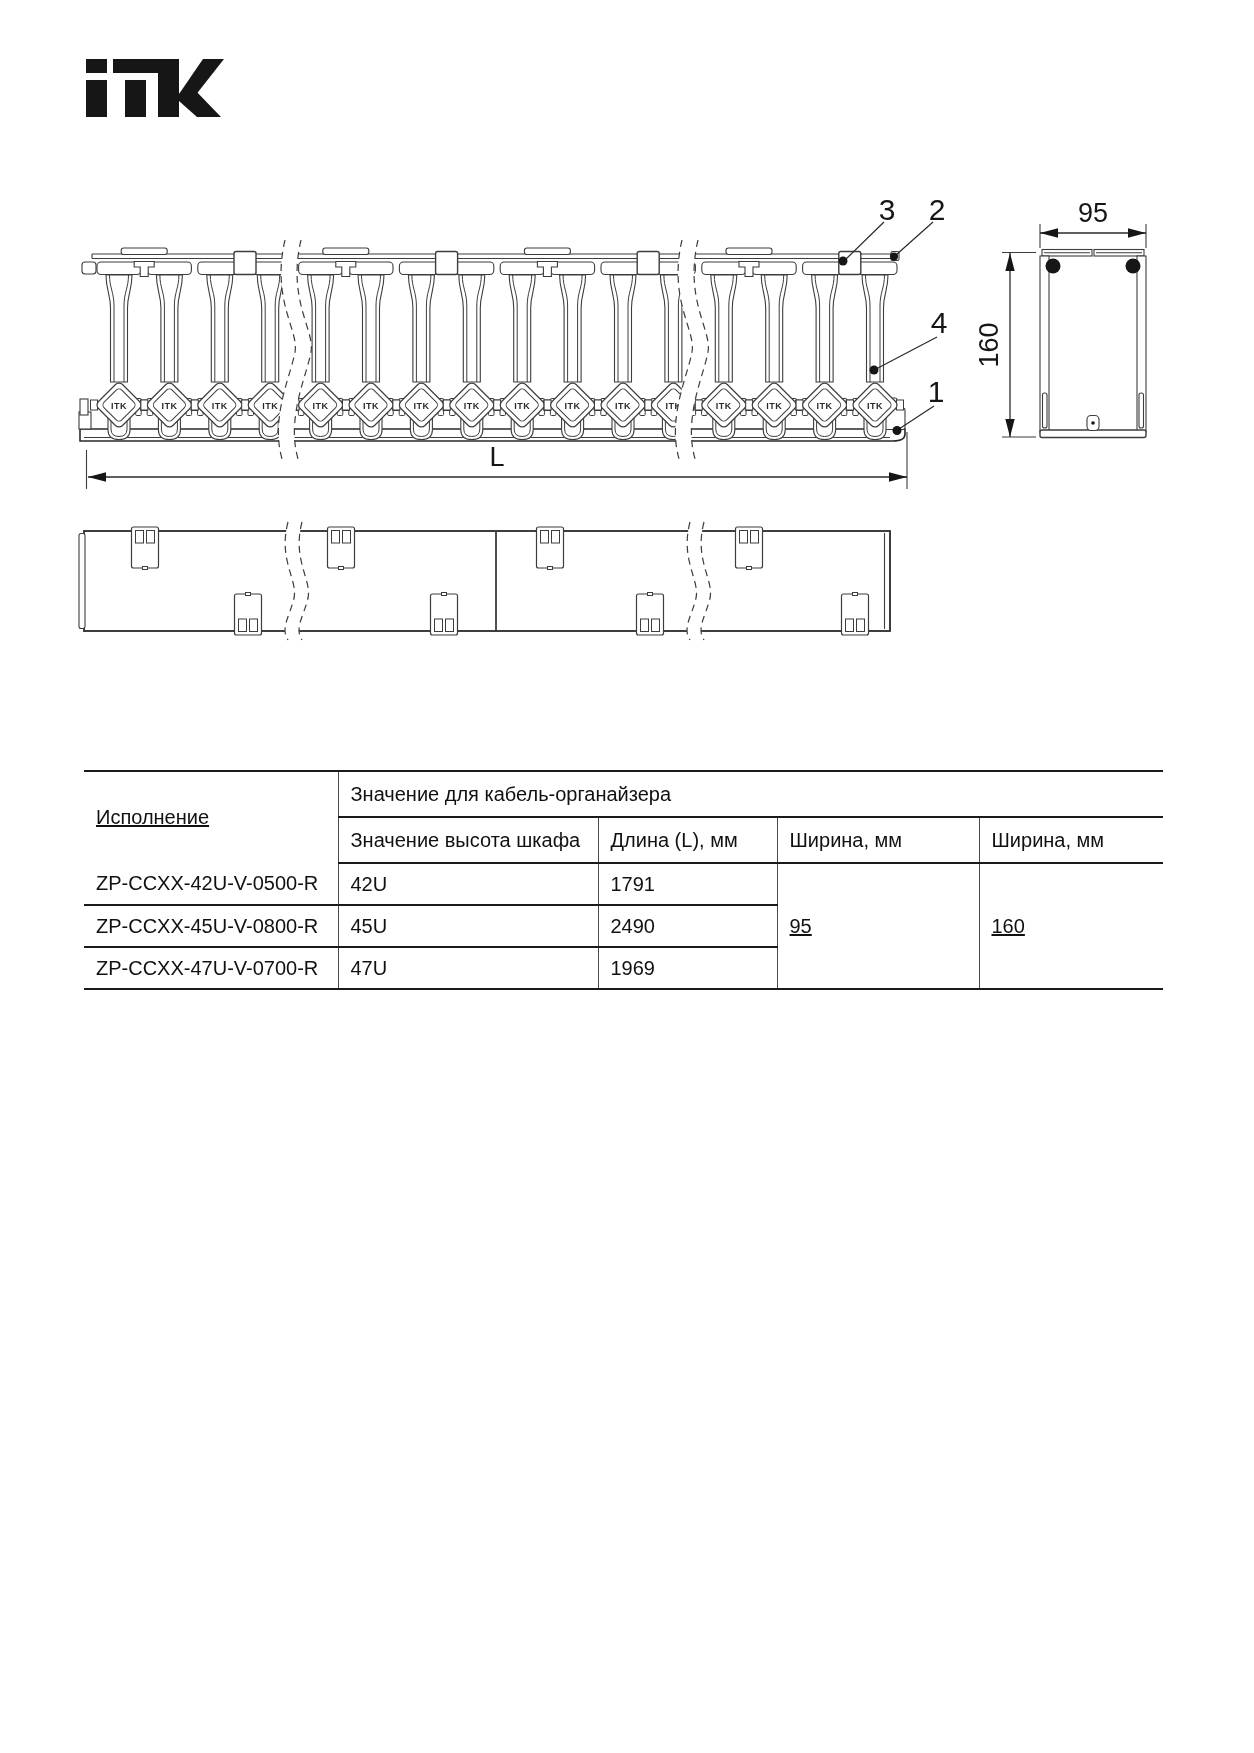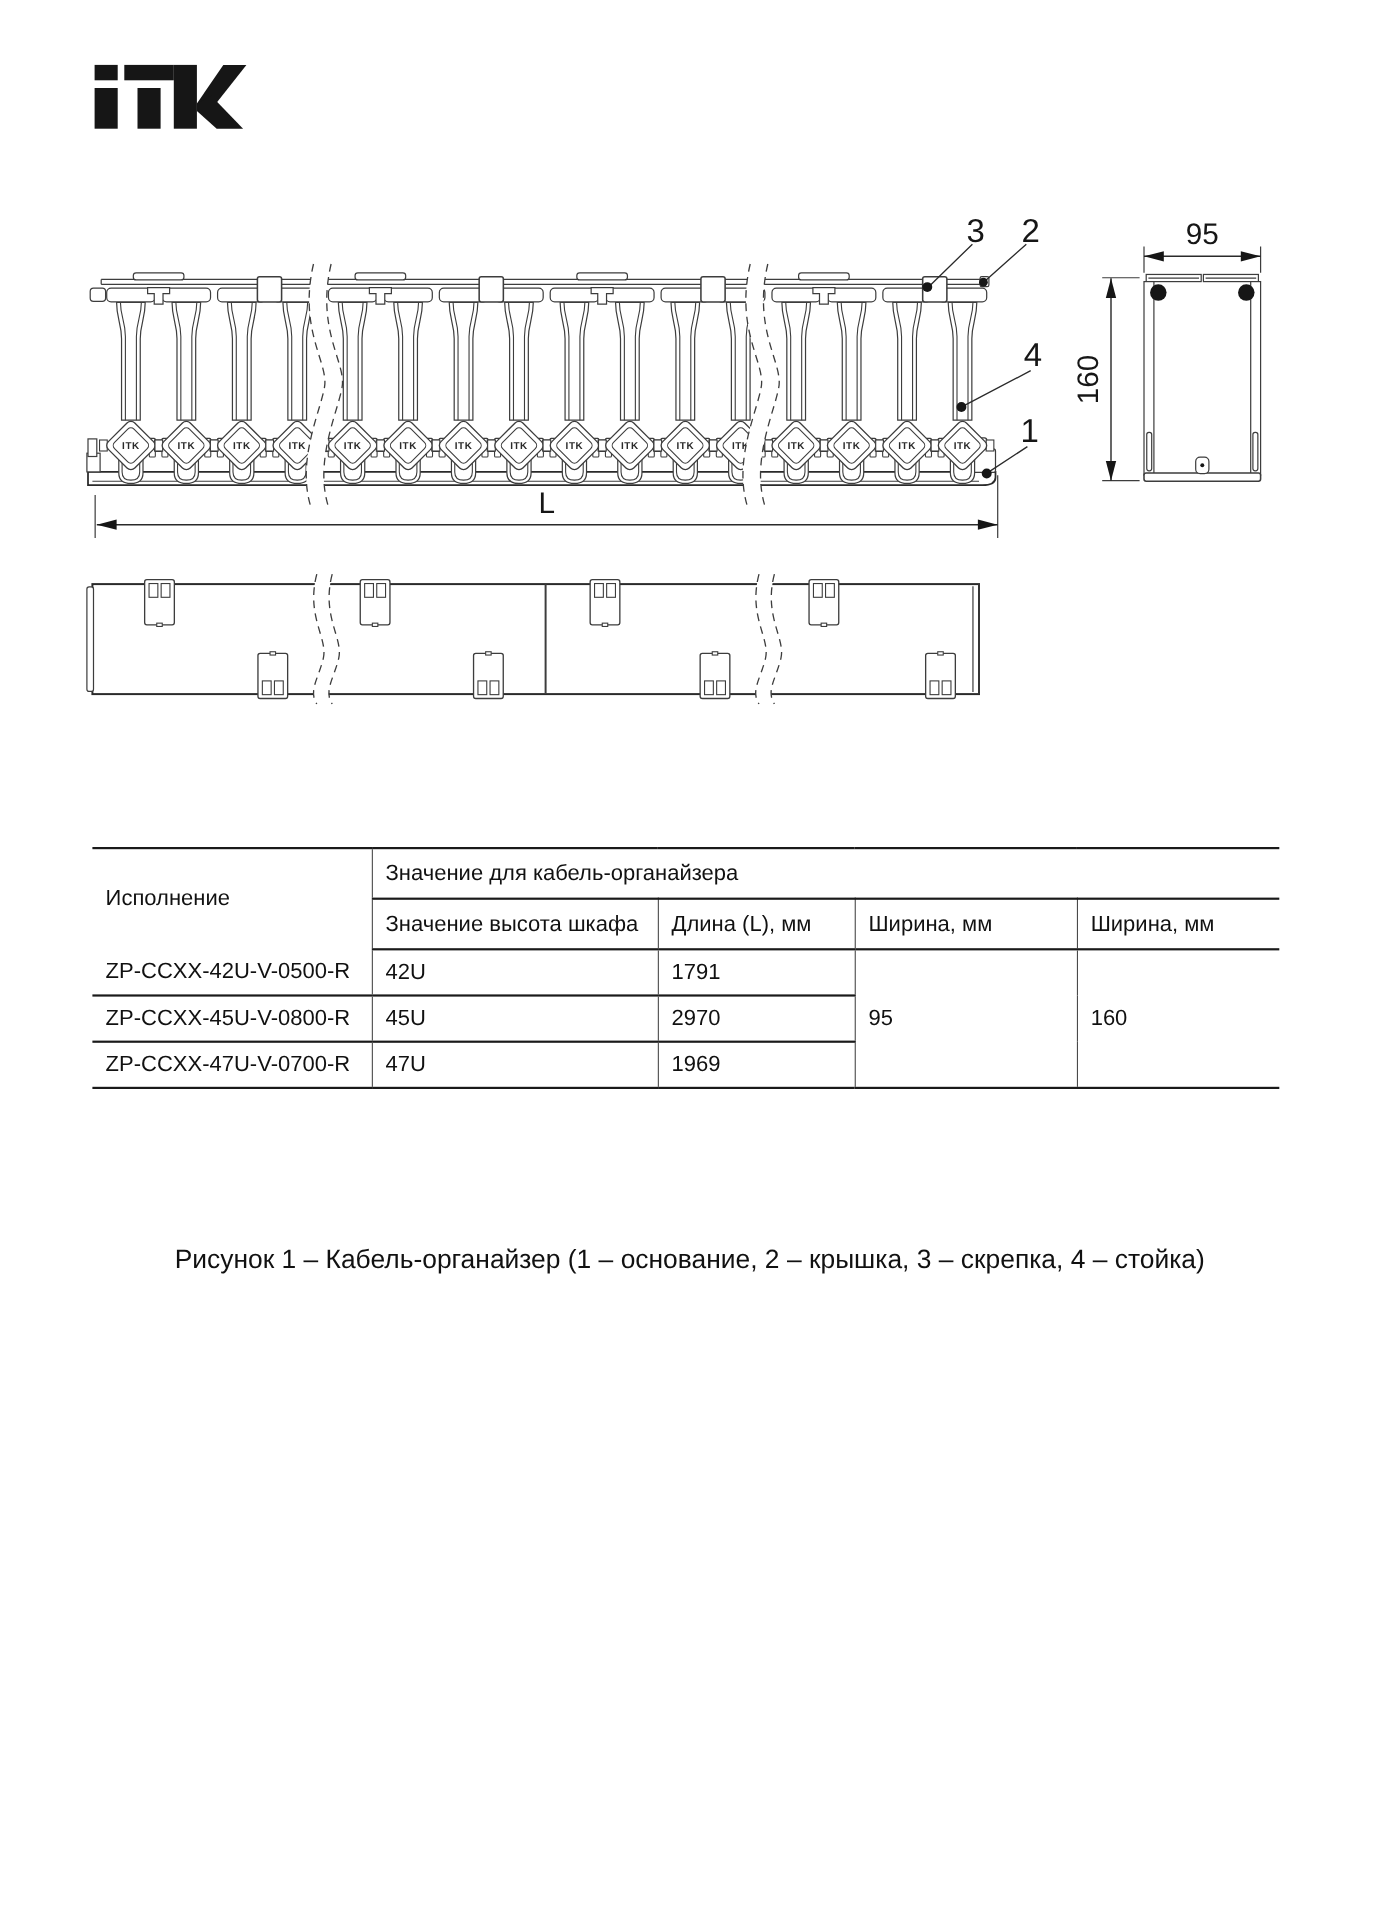--- a/index.html
+++ b/index.html
@@ -21,21 +21,21 @@
   }
   .spec-table td,.spec-table th{
     font-weight:normal;text-align:left;vertical-align:middle;
     padding:0 0 0 12px;height:40px;overflow:hidden;white-space:nowrap;
   }
   .spec-table .hrow td{height:44px;}
   .bt{border-top:2px solid #1a1a1a;}
   .bb{border-bottom:2px solid #1a1a1a;}
   .vl{border-left:1.5px solid #4a4a4a;}
   .c0{width:254px;} .c1{width:260px;} .c2{width:179px;} .c3{width:202px;} .c4{width:184px;}
-  .top-align{vertical-align:top;padding-top:10px;}
+  .top-align{vertical-align:top;padding-top:10px;text-decoration:underline;}
 
   .caption{
     position:absolute;left:0;top:1132px;width:1254px;text-align:center;
     font-size:24px;color:#111;
   }
 </style>
 </head>
 <body>
 
 <div class="page">
@@ -272,26 +272,25 @@
       <tr>
         <td class="bb">ZP-CCXX-42U-V-0500-R</td>
         <td class="bb vl">42U</td>
         <td class="bb vl">1791</td>
         <td class="bb vl top-align" rowspan="3">95</td>
         <td class="bb vl top-align" rowspan="3">160</td>
       </tr>
       <tr>
         <td class="bb">ZP-CCXX-45U-V-0800-R</td>
         <td class="bb vl">45U</td>
-        <td class="bb vl">2970</td>
+        <td class="bb vl">2490</td>
       </tr>
       <tr>
         <td class="bb">ZP-CCXX-47U-V-0700-R</td>
         <td class="bb vl">47U</td>
         <td class="bb vl">1969</td>
       </tr>
     </tbody>
   </table>
 
   
-  <div class="caption">Рисунок 1 – Кабель-органайзер (1 – основание, 2 – крышка, 3 – скрепка, 4 – стойка)</div>
 
 </div>
 
 </body></html>

